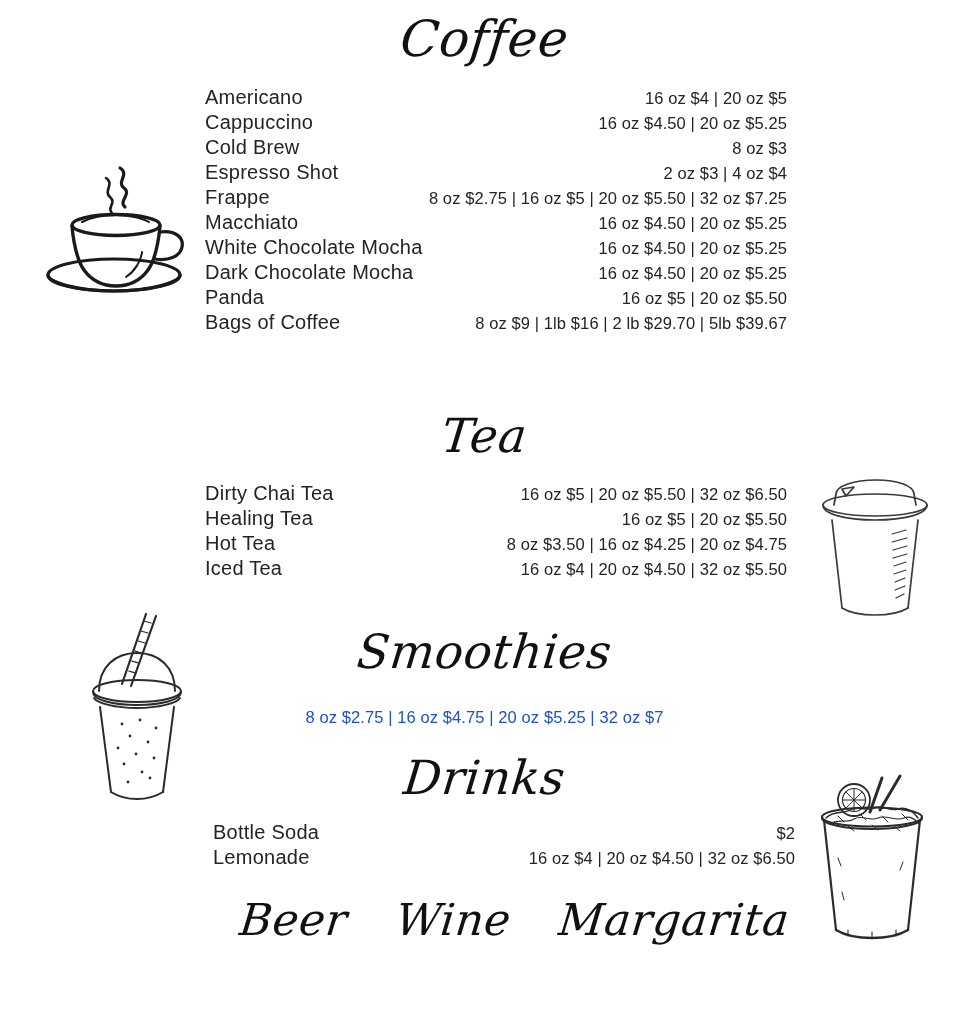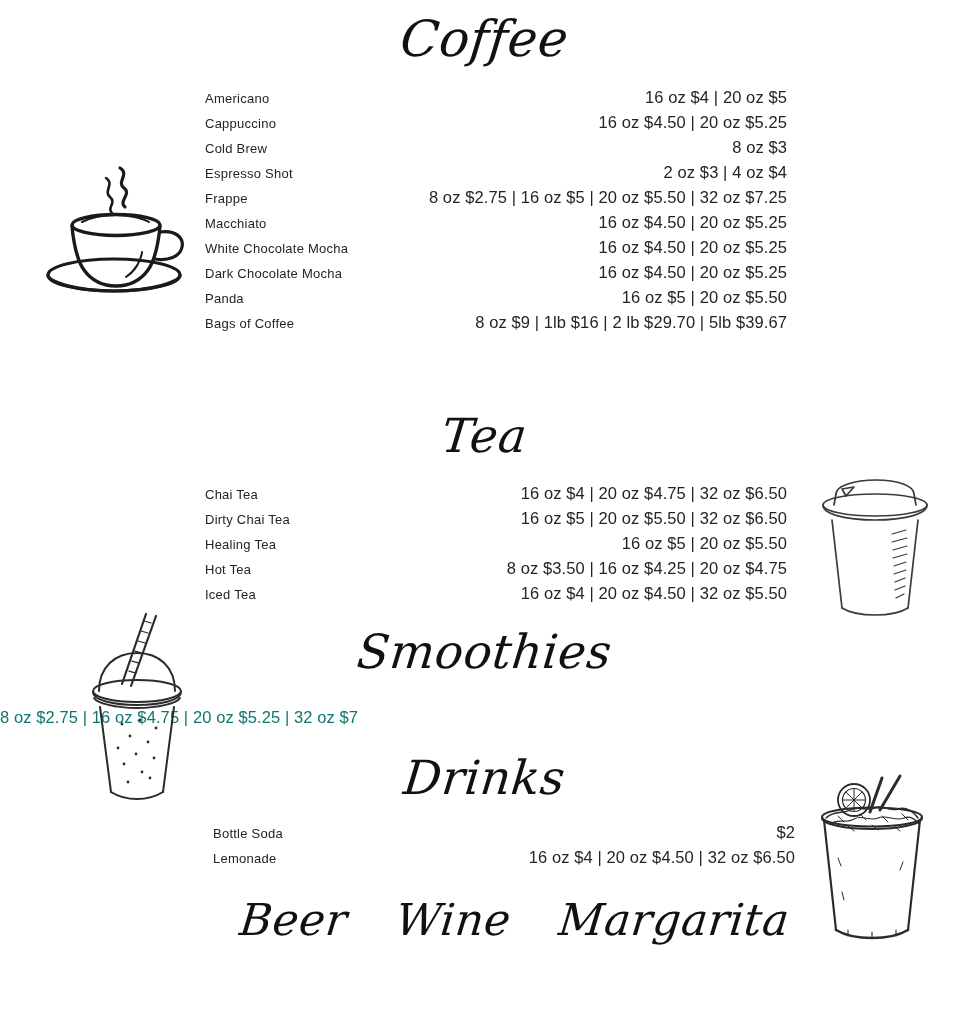--- a/index.html
+++ b/index.html
@@ -69,40 +69,41 @@
 
   .menu-row {
     display: flex;
     justify-content: space-between;
     align-items: baseline;
     height: 25px;
     line-height: 25px;
     white-space: nowrap;
   }
   .item-name {
-    font-size: 13px;
+    font-size: 20px;
     letter-spacing: 0.25px;
     color: #242424;
   }
   .item-price {
     font-size: 16.5px;
     letter-spacing: 0.1px;
     color: #242424;
     text-align: left;
   }
 
   
   #smoothies-price {
     position: absolute;
     top: 708px;
     left: 0;
     right: 0;
+    text-align: center;
     font-size: 16.5px;
     letter-spacing: 0.1px;
-    color: #0f766e;
+    color: #1d4ed8;
     white-space: nowrap;
   }
 
   
   .illustration {
     position: absolute;
     pointer-events: none;
   }
   #art-coffee-cup  { left: 34px;  top: 160px; width: 158px; height: 140px; }
   #art-togo-cup    { left: 806px; top: 472px; width: 140px; height: 148px; }
@@ -156,24 +157,20 @@
       </div>
       <div class="menu-row">
         <span class="item-name">Bags of Coffee</span>
         <span class="item-price">8 oz $9 | 1lb $16 | 2 lb $29.70 | 5lb $39.67</span>
       </div>
     </div>
 
   <div class="script-heading" id="heading-tea">Tea</div>
 
   <div class="item-list" id="list-tea">
-      <div class="menu-row">
-        <span class="item-name">Chai Tea</span>
-        <span class="item-price">16 oz $4 | 20 oz $4.75 | 32 oz $6.50</span>
-      </div>
       <div class="menu-row">
         <span class="item-name">Dirty Chai Tea</span>
         <span class="item-price">16 oz $5 | 20 oz $5.50 | 32 oz $6.50</span>
       </div>
       <div class="menu-row">
         <span class="item-name">Healing Tea</span>
         <span class="item-price">16 oz $5 | 20 oz $5.50</span>
       </div>
       <div class="menu-row">
         <span class="item-name">Hot Tea</span>

